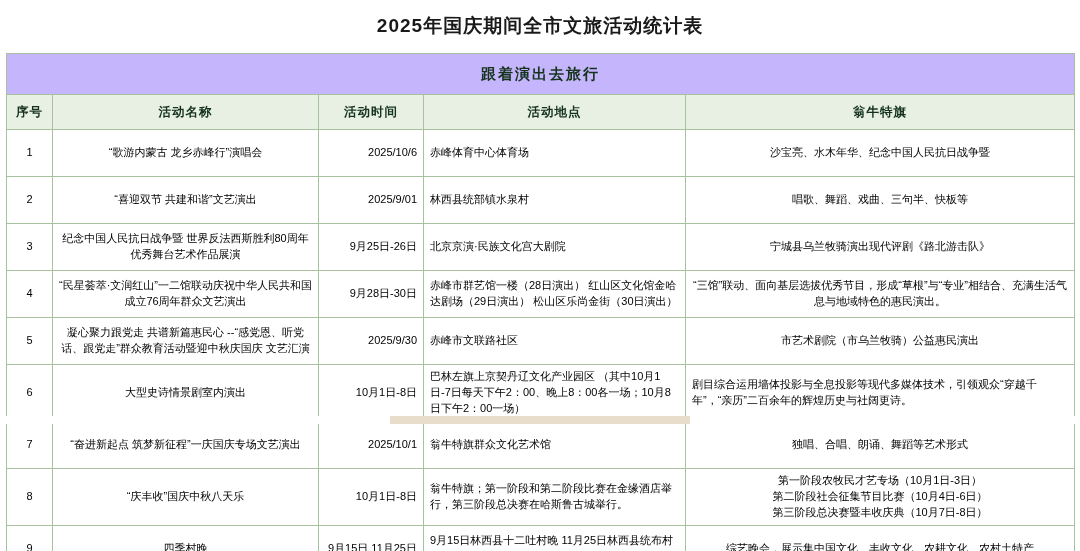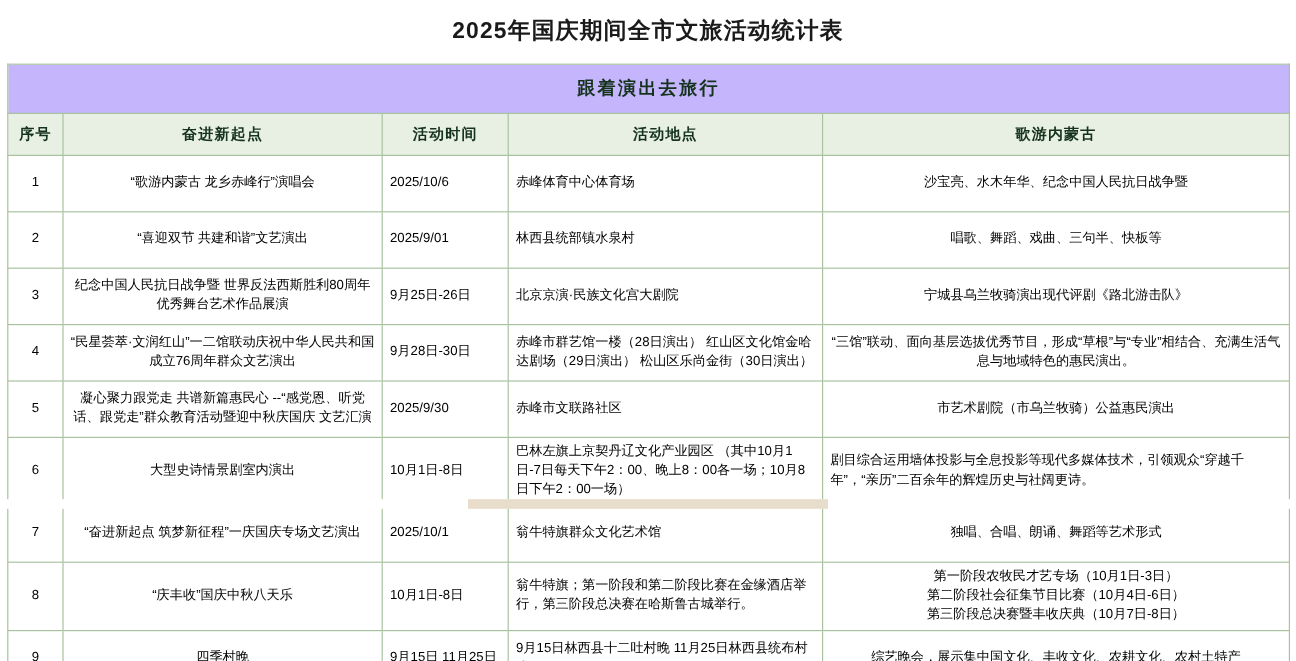--- a/index.html
+++ b/index.html
@@ -63,21 +63,21 @@
   td.c-seq {
     text-align: center;
     width: 46px;
   }
   td.c-name {
     text-align: center;
     width: 266px;
     margin-left: 41px;
   }
   td.c-time {
-    text-align: left;
+    text-align: right;
     width: 105px;
   }
   td.c-place {
     width: 262px;
   }
   td.c-content {
     text-align: center;
     width: 380px;
   }
   td.align-left {
@@ -117,24 +117,24 @@
       <col style="width:105px">
       <col style="width:262px">
       <col style="width:389px">
     </colgroup>
     <tbody>
       <tr class="section-row">
         <td colspan="5">跟着演出去旅行</td>
       </tr>
       <tr class="header-row">
         <td>序号</td>
-        <td>奋进新起点</td>
+        <td>活动名称</td>
         <td>活动时间</td>
         <td>活动地点</td>
-        <td>歌游内蒙古</td>
+        <td>翁牛特旗</td>
       </tr>
 
       <tr class="row-body">
         <td class="c-seq">1</td>
         <td class="c-name">“歌游内蒙古 龙乡赤峰行”演唱会</td>
         <td class="c-time">2025/10/6</td>
         <td class="c-place">赤峰体育中心体育场</td>
         <td class="c-content">沙宝亮、水木年华、纪念中国人民抗日战争暨</td>
       </tr>
 

